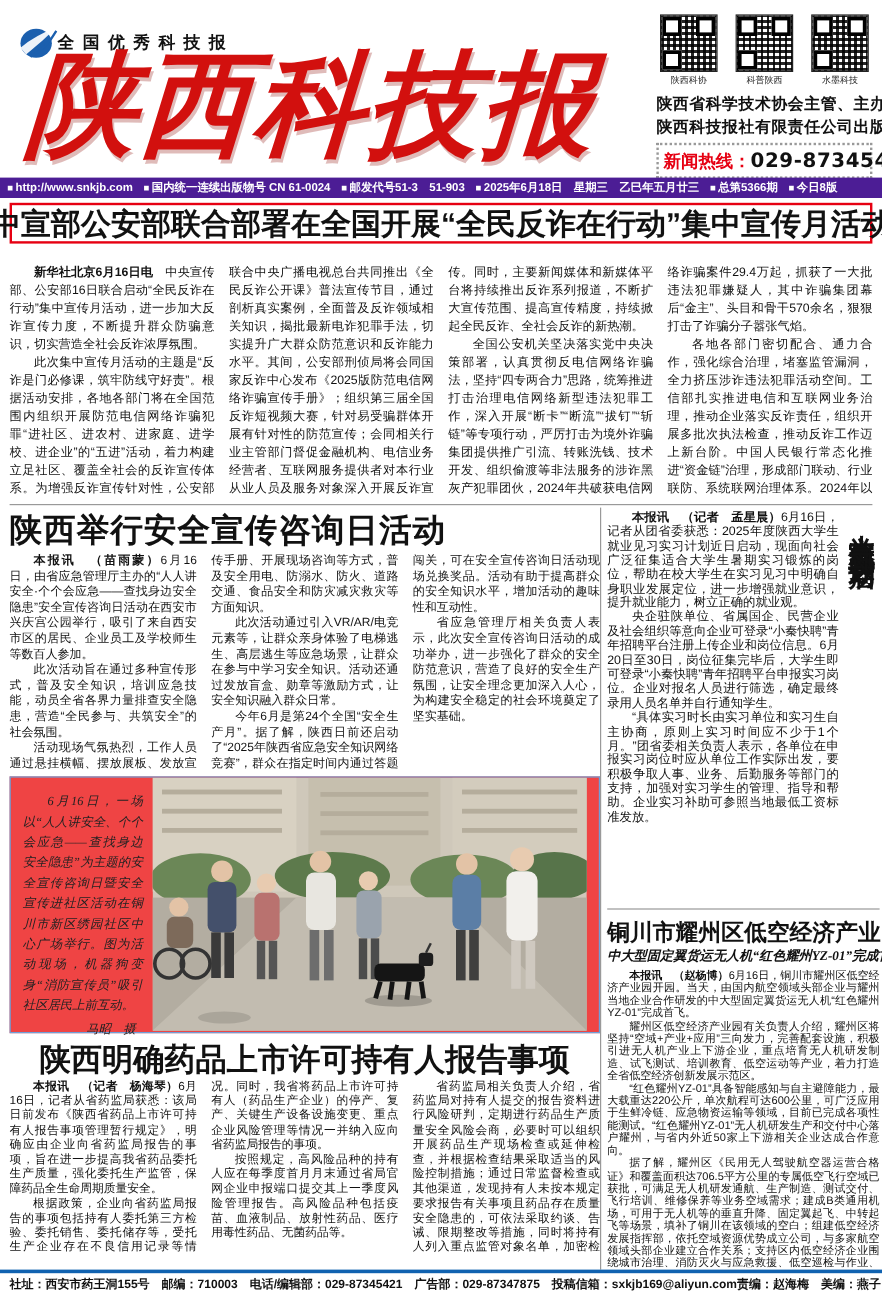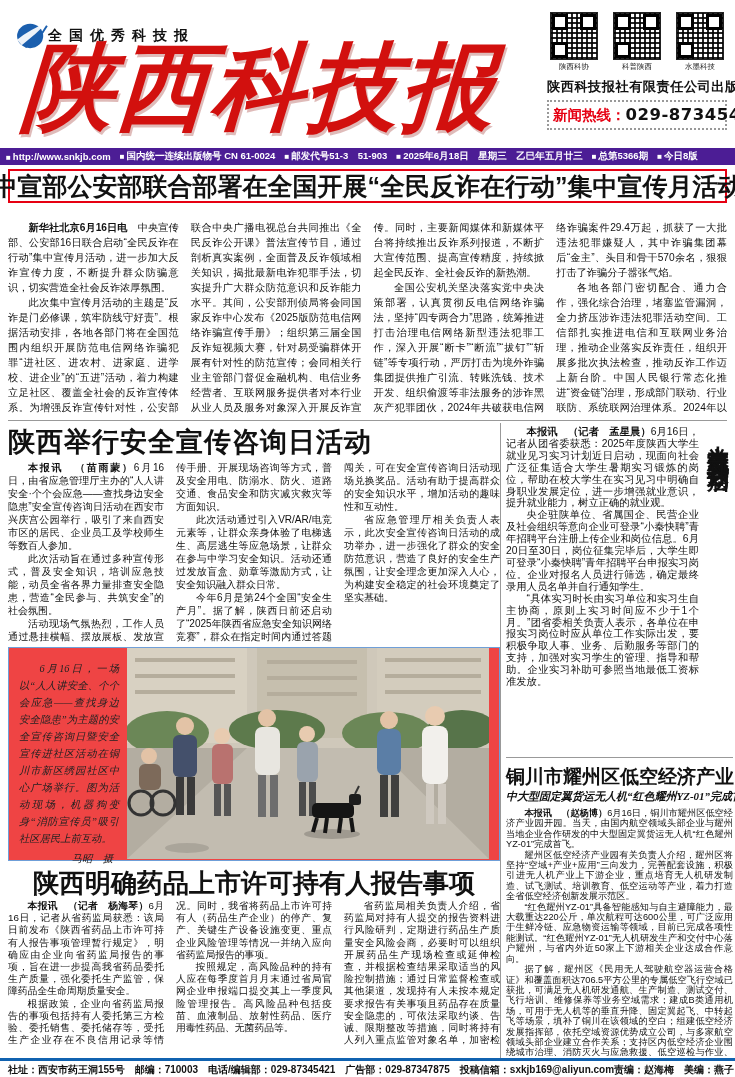--- a/index.html
+++ b/index.html
@@ -155,20 +155,21 @@
         <div class="qr-label">科普陕西</div>
       </div>
       <div class="qr-item">
         <div class="qr">
             <div class="corner"></div>
           </div>
         <div class="qr-label">水墨科技</div>
       </div>
     </div>
     <div class="pub-lines">
+      <div class="pub-line">陕西省科学技术协会主管、主办</div>
       <div class="pub-line">陕西科技报社有限责任公司出版</div>
     </div>
     <div class="hotline-box">
       <span class="hot-label">新闻热线：</span>
       <span class="hot-num">029-87345421</span>
     </div>
   </div>
 
   <div class="info-bar">
     <span class="item">http://www.snkjb.com</span>

